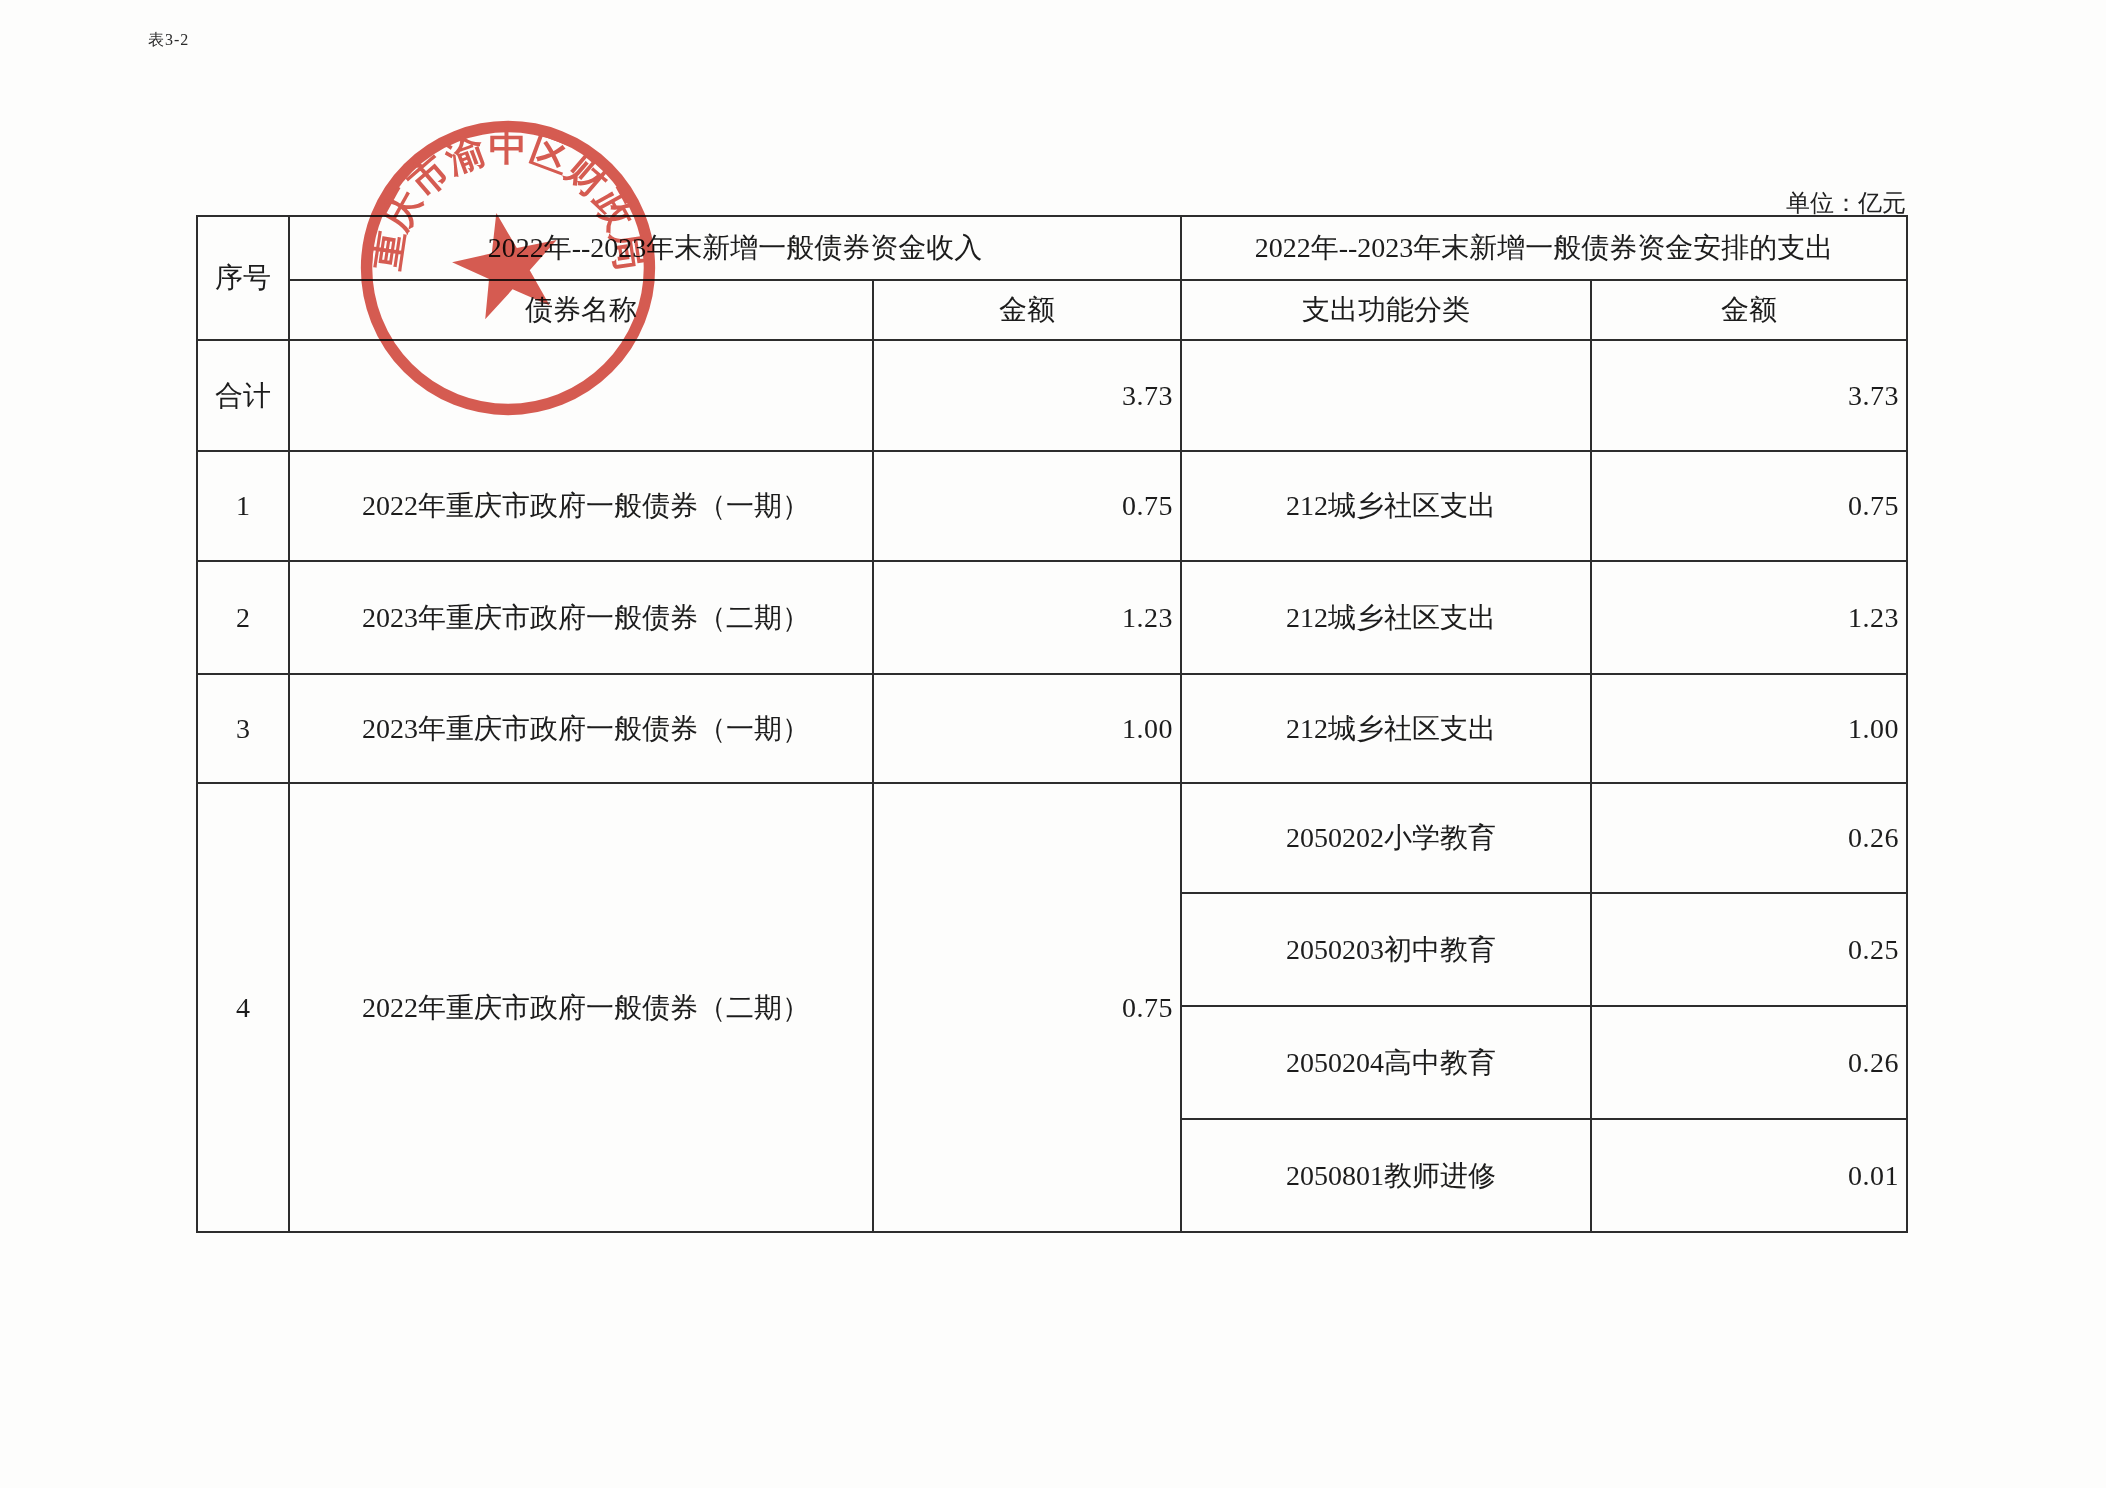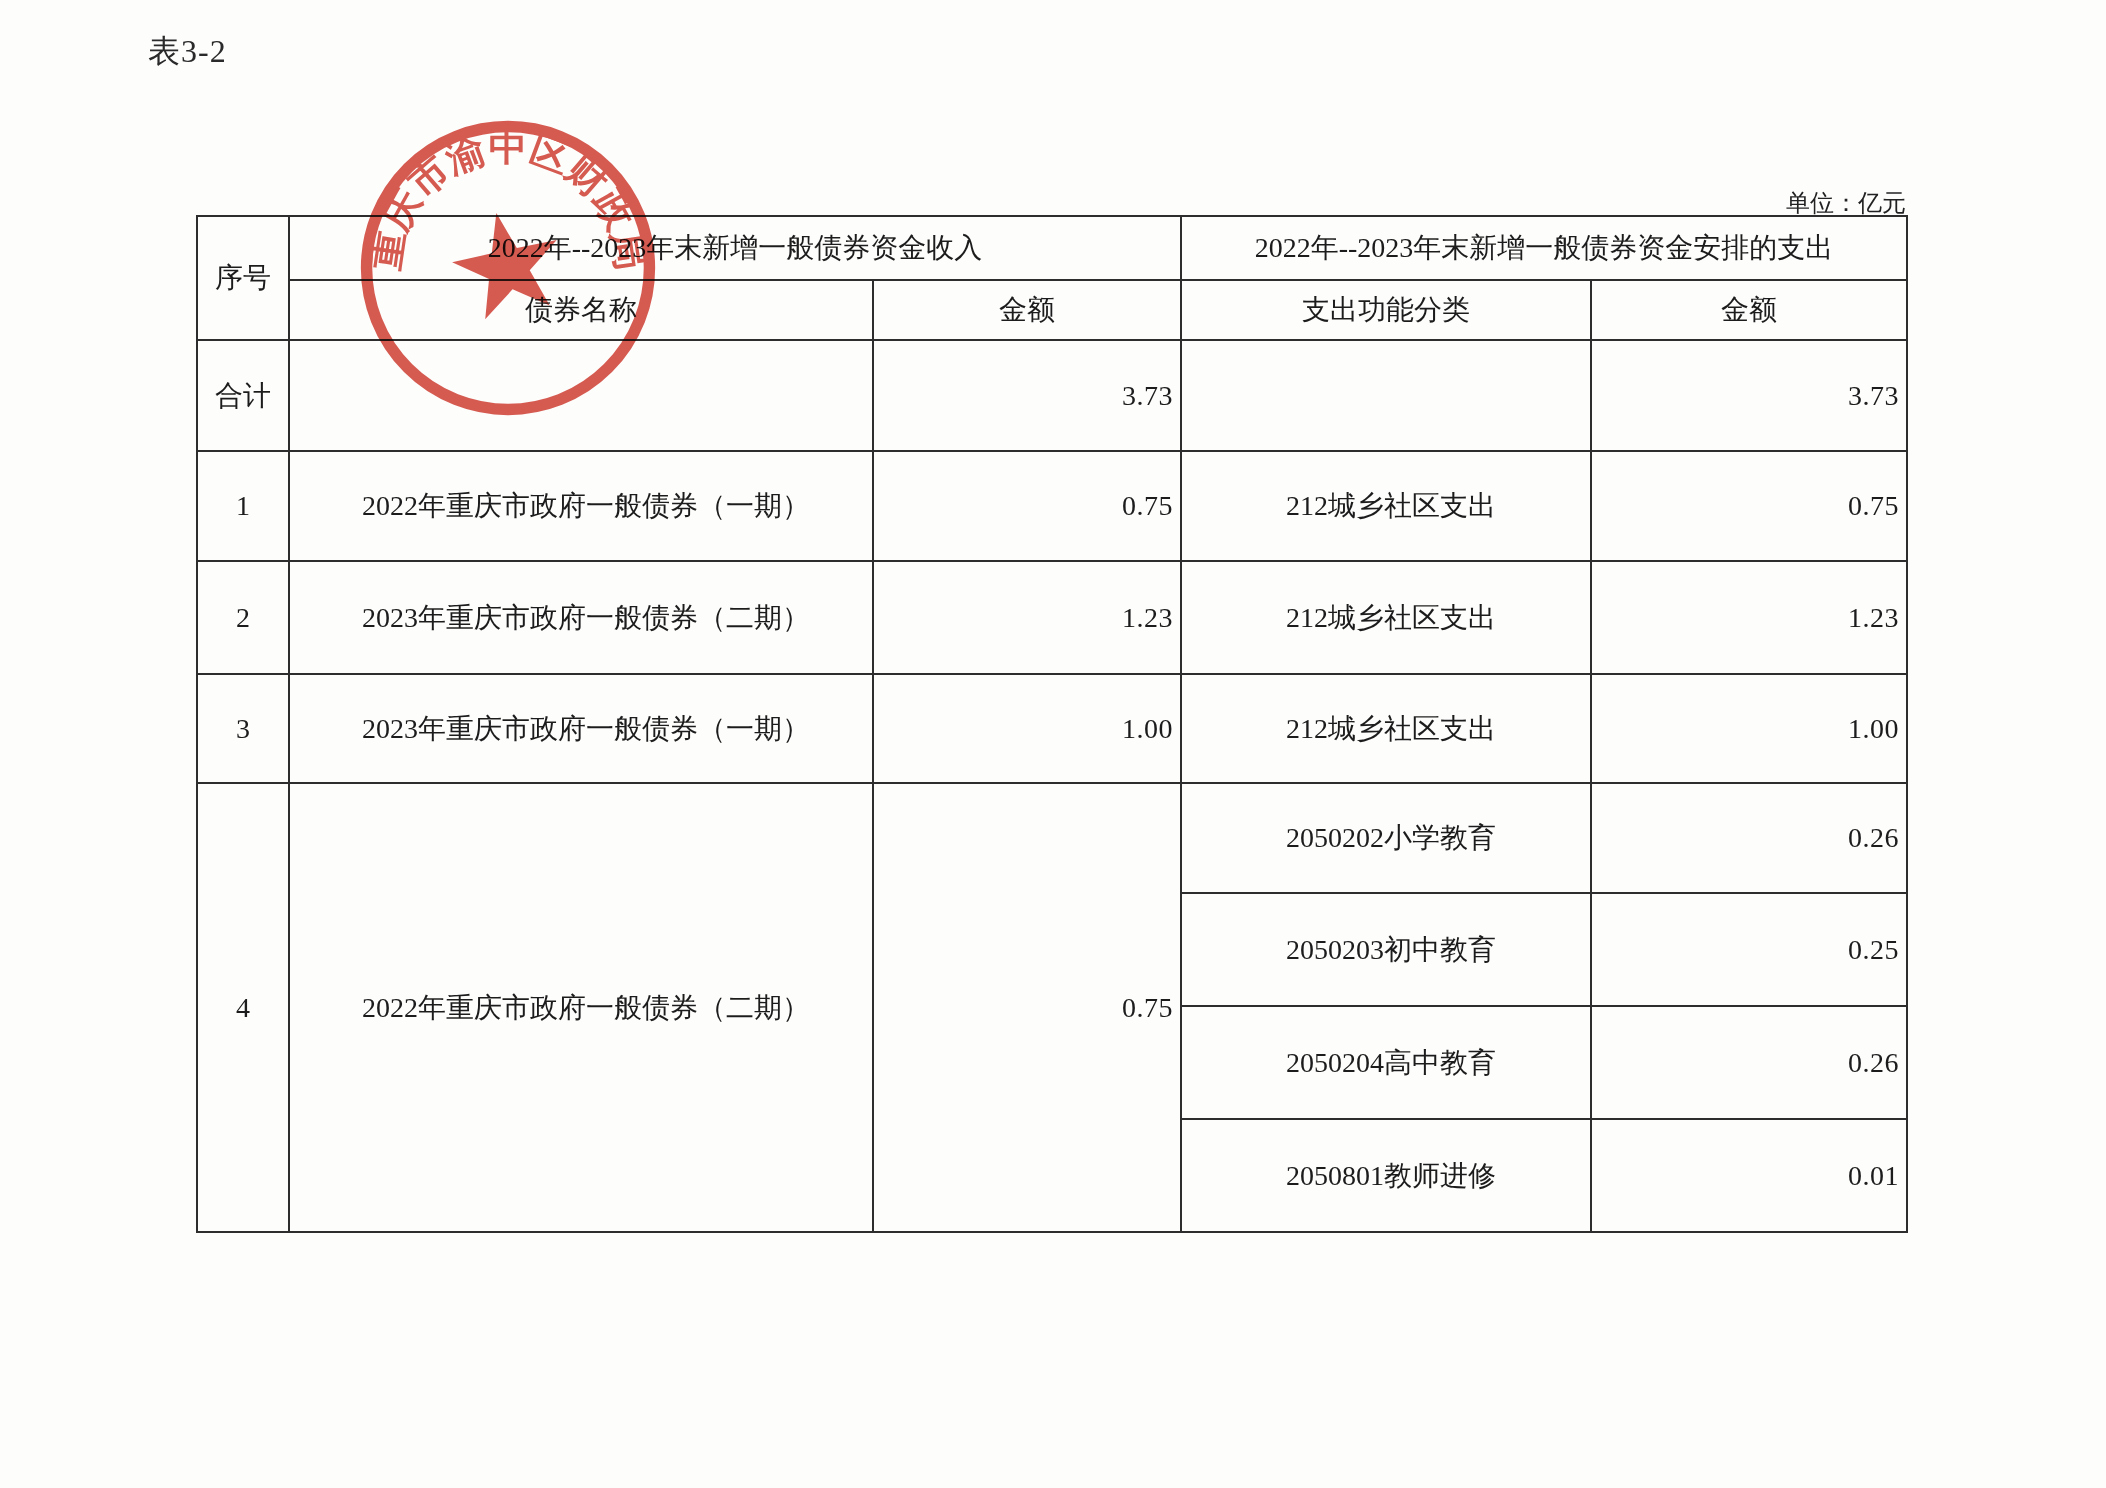--- a/index.html
+++ b/index.html
@@ -6,21 +6,21 @@
   #page{
     position:relative;
     width:2106px;height:1488px;
     background:#fdfdfc;
     font-family:"Liberation Serif","DejaVu Serif",serif;
     color:#1e1e1e;
     overflow:hidden;
   }
   #doc-label{
     position:absolute;left:148px;top:30px;
-    font-size:32px;letter-spacing:1px;color:#2a2a2a;
+    font-size:16px;letter-spacing:1px;color:#2a2a2a;
   }
   #page-title{
     position:absolute;left:0;top:76px;width:2106px;
     text-align:center;font-size:37px;font-weight:bold;
     letter-spacing:1px;color:#171717;
   }
   #unit-label{
     position:absolute;right:200px;top:187px;
     font-size:24px;color:#222;margin-left:36px;
   }

